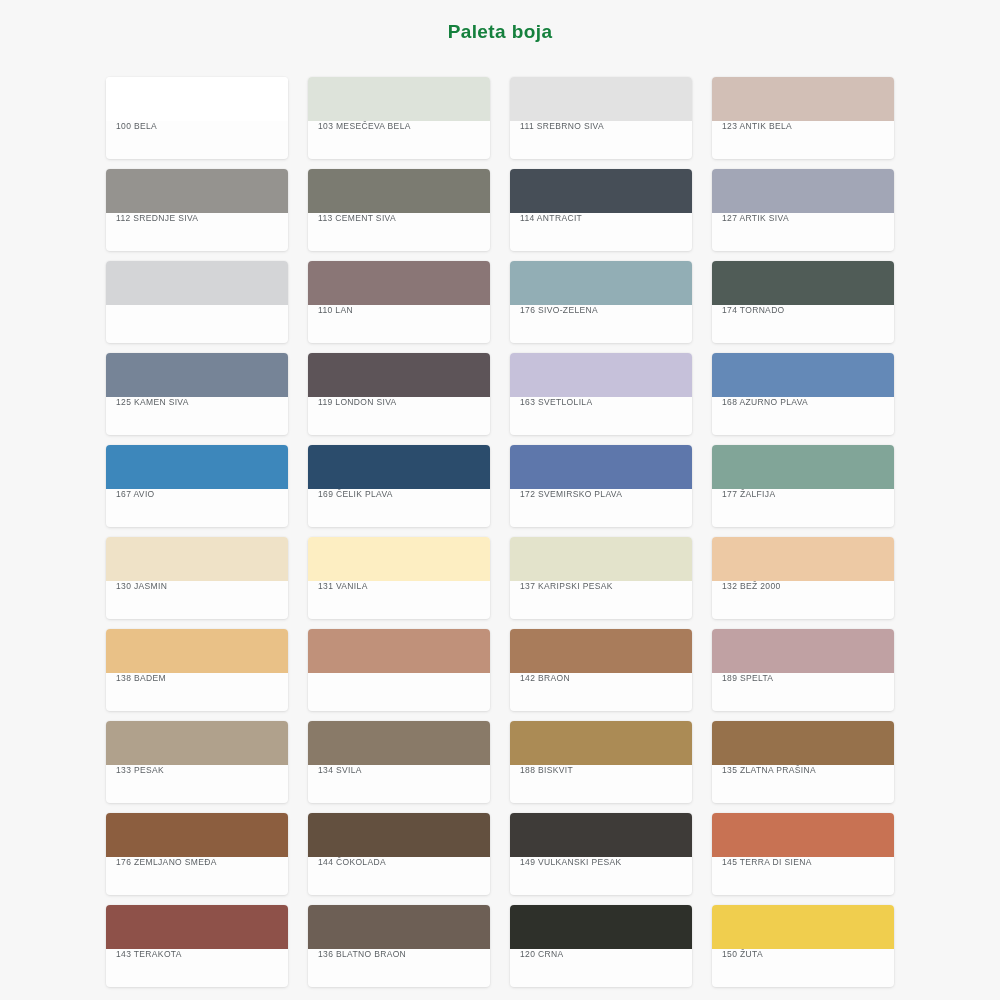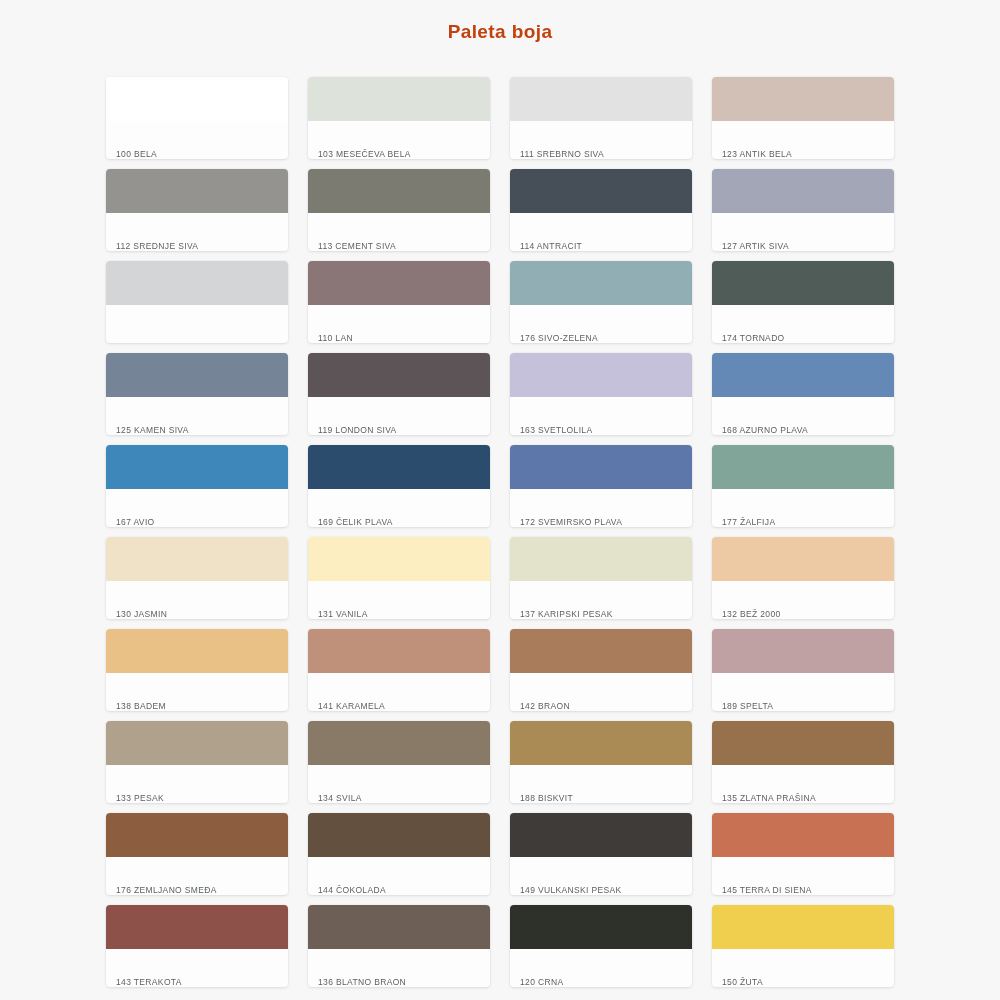--- a/index.html
+++ b/index.html
@@ -14,21 +14,21 @@
     width: 1000px;
     height: 1000px;
     position: relative;
     background: #f7f7f7;
     padding: 0;
   }
   .page-title {
     text-align: center;
     font-size: 19px;
     font-weight: bold;
-    color: #c2410c;
+    color: #15803d;
     letter-spacing: 0.4px;
     padding-top: 21px;
     padding-bottom: 0;
   }
   .palette-grid {
     display: grid;
     grid-template-columns: repeat(4, 182px);
     column-gap: 20px;
     row-gap: 10px;
     justify-content: center;
@@ -45,21 +45,21 @@
     flex-direction: column;
   }
   .swatch-chip {
     width: 100%;
     height: 44px;
     flex: 0 0 44px;
   }
   .swatch-label-wrap {
     flex: 1 1 auto;
     display: flex;
-    align-items: flex-end;
+    align-items: flex-start;
     padding-left: 10px;
   }
   .swatch-label {
     font-size: 8.5px;
     color: #5a5f63;
     letter-spacing: 0.35px;
     white-space: nowrap;
     font-family: "Liberation Sans", sans-serif;
   }
 </style>
@@ -211,23 +211,20 @@
         </div>
       </div>
       <div class="swatch-card">
         <div class="swatch-chip" style="background-color: rgb(233, 193, 135);"></div>
         <div class="swatch-label-wrap">
           <span class="swatch-label">138 BADEM</span>
         </div>
       </div>
       <div class="swatch-card">
         <div class="swatch-chip" style="background-color: rgb(192, 145, 122);"></div>
-        <div class="swatch-label-wrap">
-          <span class="swatch-label">141 KARAMELA</span>
-        </div>
       </div>
       <div class="swatch-card">
         <div class="swatch-chip" style="background-color: rgb(169, 124, 91);"></div>
         <div class="swatch-label-wrap">
           <span class="swatch-label">142 BRAON</span>
         </div>
       </div>
       <div class="swatch-card">
         <div class="swatch-chip" style="background-color: rgb(192, 161, 163);"></div>
         <div class="swatch-label-wrap">

